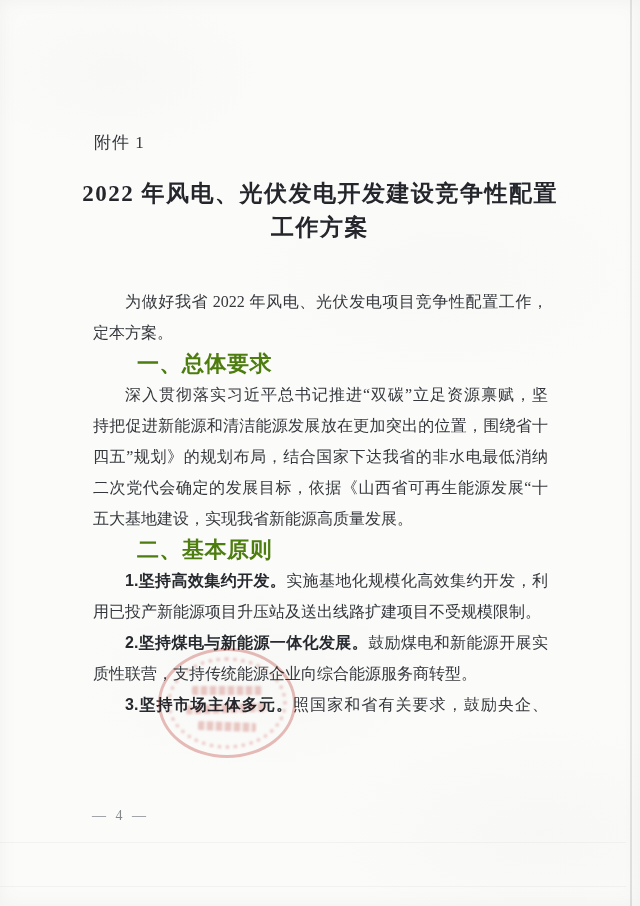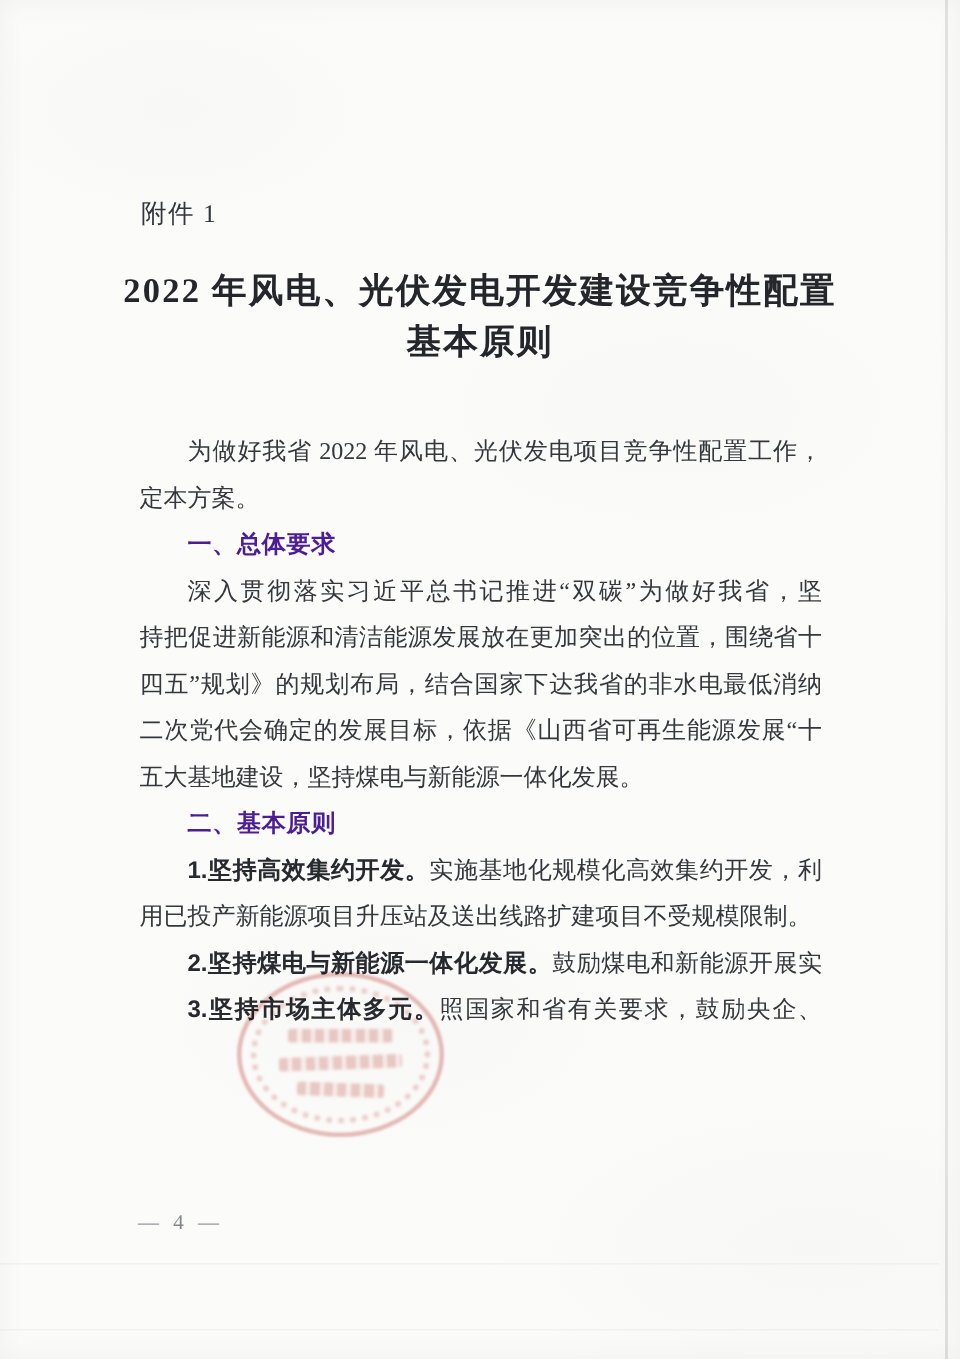--- a/index.html
+++ b/index.html
@@ -41,23 +41,23 @@
   }
   .body-text {
     position:absolute; left:93px; top:286px; width:455px;
     font-size:16px; line-height:31px;
   }
   .line { height:31px; overflow:hidden; text-align:justify; }
   .fill { text-align-last:justify; text-justify:inter-character; }
   .p-first { text-indent:2em; }
   .p-last  { text-align:center; text-align-last:left; }
   .heading {
-    text-indent:2em; font-weight:700; color:#4c1d95;
+    text-indent:2em; font-weight:700; color:#4d7c0f;
     font-family:"Liberation Sans", sans-serif;
-    font-size:16px; letter-spacing:0.5px;
+    font-size:22px; letter-spacing:0.5px;
     text-align:left; text-align-last:left;
   }
   .lead-bold {
     font-weight:700; color:#26292e;
     font-family:"Liberation Sans", sans-serif;
   }
 
   .page-number {
     position:absolute; left:92px; top:808px;
     font-size:14px; letter-spacing:3px; color:#84888d;
@@ -89,40 +89,41 @@
 </style>
 </head>
 <body>
 
 <div class="page">
 
   <div class="attachment-label">附件 1</div>
 
   <div class="doc-title">
     <div>2022 年风电、光伏发电开发建设竞争性配置</div>
-    <div>基本原则</div>
+    <div>工作方案</div>
   </div>
 
   <div class="body-text">
     <div class="line p-first fill">为做好我省 2022 年风电、光伏发电项目竞争性配置工作，按</div>
     <div class="line p-last">定本方案。</div>
     <div class="line heading">一、总体要求</div>
-    <div class="line p-first fill">深入贯彻落实习近平总书记推进“双碳”为做好我省，坚</div>
+    <div class="line p-first fill">深入贯彻落实习近平总书记推进“双碳”立足资源禀赋，坚</div>
     <div class="line fill">持把促进新能源和清洁能源发展放在更加突出的位置，围绕省十</div>
     <div class="line fill">四五”规划》的规划布局，结合国家下达我省的非水电最低消纳</div>
     <div class="line fill">二次党代会确定的发展目标，依据《山西省可再生能源发展“十</div>
-    <div class="line p-last">五大基地建设，坚持煤电与新能源一体化发展。</div>
+    <div class="line p-last">五大基地建设，实现我省新能源高质量发展。</div>
     <div class="line heading">二、基本原则</div>
     <div class="line p-first fill">
       <span class="lead-bold">1.坚持高效集约开发。</span><span>实施基地化规模化高效集约开发，利</span>
     </div>
     <div class="line p-last">用已投产新能源项目升压站及送出线路扩建项目不受规模限制。</div>
     <div class="line p-first fill">
       <span class="lead-bold">2.坚持煤电与新能源一体化发展。</span><span>鼓励煤电和新能源开展实</span>
     </div>
+    <div class="line p-last">质性联营，支持传统能源企业向综合能源服务商转型。</div>
     <div class="line p-first fill">
       <span class="lead-bold">3.坚持市场主体多元。</span><span>照国家和省有关要求，鼓励央企、</span>
     </div>
   </div>
 
   <div class="seal">
     <div class="seal-ring"></div>
     <div class="seal-ring-text"></div>
     <div class="seal-mark seal-mark-1"></div>
     <div class="seal-mark seal-mark-2"></div>

